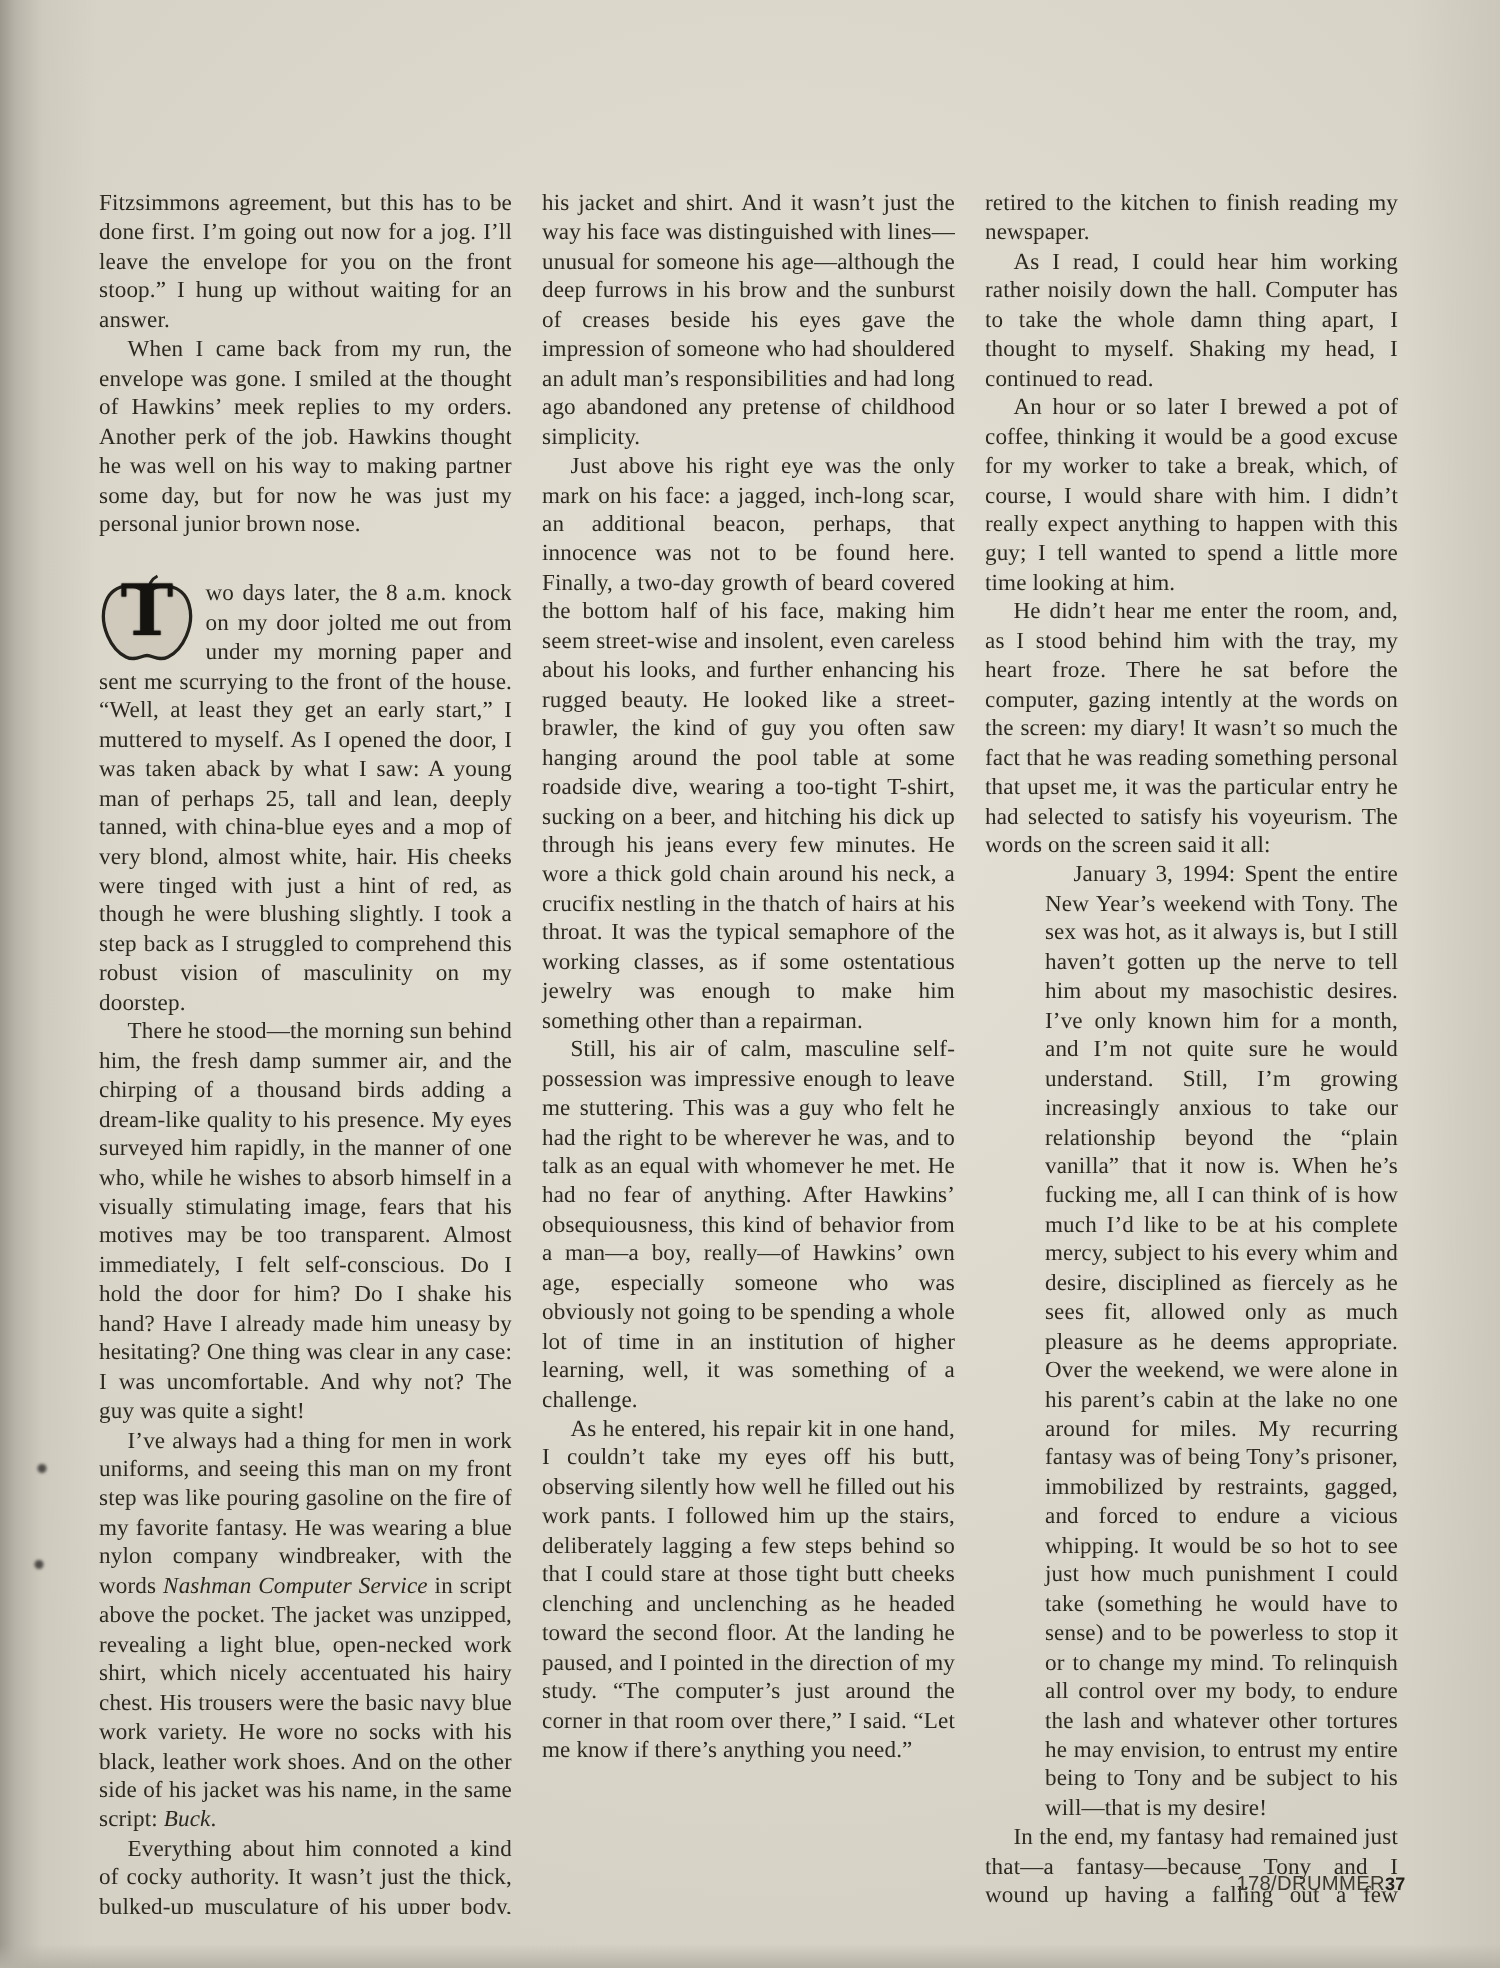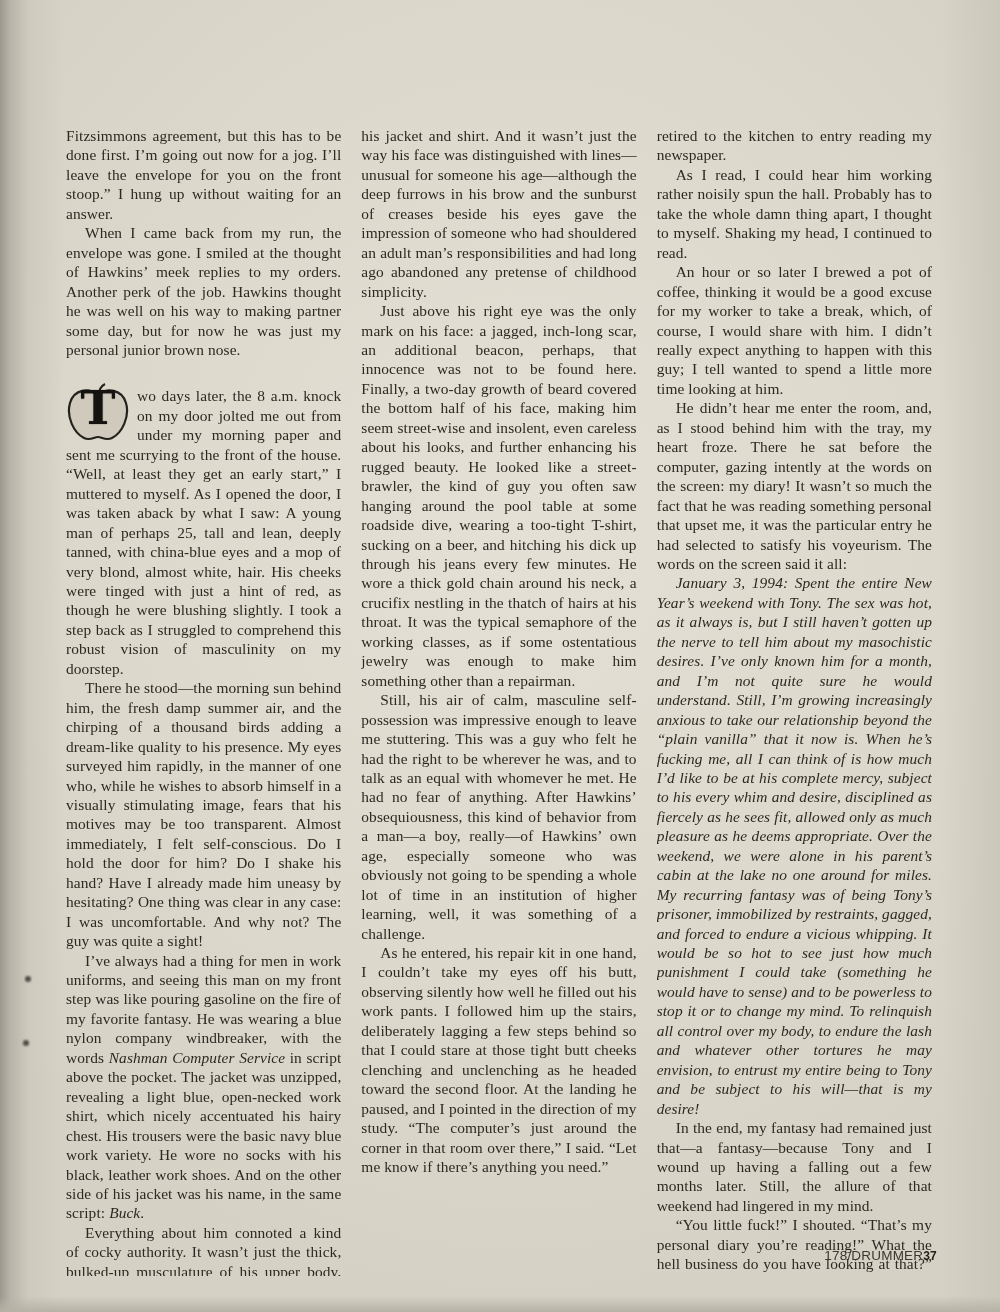--- a/index.html
+++ b/index.html
@@ -37,21 +37,21 @@
   }
   .col{flex:1 1 0;overflow:hidden;}
   .par{
     margin:0;
     font-size:15.4px;line-height:19.45px;
     color:#2b2922;
     text-align:justify;
     letter-spacing:.1px;
   }
   .ind{text-indent:19px;}
-  .italic{font-style:italic;}
+  .italic{margin-left:40px;}
   .par i{font-style:italic;}
   .section-gap{margin-top:27px;}
 
   
   .dropcap{
     float:left;width:64px;height:53px;margin:3px 7px 0 0;position:relative;
   }
   .dropcap svg{position:absolute;left:0;top:-6px;overflow:visible;}
   .dropT{
     position:absolute;left:9px;top:-6px;width:46px;text-align:center;
@@ -97,22 +97,22 @@
     </div>
 
     <div class="col">
       <p class="par">his jacket and shirt. And it wasn’t just the way his face was distinguished with lines—unusual for someone his age—although the deep furrows in his brow and the sunburst of creases beside his eyes gave the impression of someone who had shouldered an adult man’s responsibilities and had long ago abandoned any pretense of childhood simplicity.</p>
       <p class="par ind">Just above his right eye was the only mark on his face: a jagged, inch-long scar, an additional beacon, perhaps, that innocence was not to be found here. Finally, a two-day growth of beard covered the bottom half of his face, making him seem street-wise and insolent, even careless about his looks, and further enhancing his rugged beauty. He looked like a street-brawler, the kind of guy you often saw hanging around the pool table at some roadside dive, wearing a too-tight T-shirt, sucking on a beer, and hitching his dick up through his jeans every few minutes. He wore a thick gold chain around his neck, a crucifix nestling in the thatch of hairs at his throat. It was the typical semaphore of the working classes, as if some ostentatious jewelry was enough to make him something other than a repairman.</p>
       <p class="par ind">Still, his air of calm, masculine self-possession was impressive enough to leave me stuttering. This was a guy who felt he had the right to be wherever he was, and to talk as an equal with whomever he met. He had no fear of anything. After Hawkins’ obsequiousness, this kind of behavior from a man—a boy, really—of Hawkins’ own age, especially someone who was obviously not going to be spending a whole lot of time in an institution of higher learning, well, it was something of a challenge.</p>
       <p class="par ind">As he entered, his repair kit in one hand, I couldn’t take my eyes off his butt, observing silently how well he filled out his work pants. I followed him up the stairs, deliberately lagging a few steps behind so that I could stare at those tight butt cheeks clenching and unclenching as he headed toward the second floor. At the landing he paused, and I pointed in the direction of my study. “The computer’s just around the corner in that room over there,” I said. “Let me know if there’s anything you need.”</p>
     </div>
 
     <div class="col">
-      <p class="par">retired to the kitchen to entry reading my newspaper.</p>
-      <p class="par ind">As I read, I could hear him working rather noisily spun the hall. Probably has to take the whole damn thing apart, I thought to myself. Shaking my head, I continued to read.</p>
+      <p class="par">retired to the kitchen to finish reading my newspaper.</p>
+      <p class="par ind">As I read, I could hear him working rather noisily down the hall. Computer has to take the whole damn thing apart, I thought to myself. Shaking my head, I continued to read.</p>
       <p class="par ind">An hour or so later I brewed a pot of coffee, thinking it would be a good excuse for my worker to take a break, which, of course, I would share with him. I didn’t really expect anything to happen with this guy; I tell wanted to spend a little more time looking at him.</p>
       <p class="par ind">He didn’t hear me enter the room, and, as I stood behind him with the tray, my heart froze. There he sat before the computer, gazing intently at the words on the screen: my diary! It wasn’t so much the fact that he was reading something personal that upset me, it was the particular entry he had selected to satisfy his voyeurism. The words on the screen said it all:</p>
       <p class="par ind italic">January 3, 1994:  Spent the entire New Year’s weekend with Tony. The sex was hot, as it always is, but I still haven’t gotten up the nerve to tell him about my masochistic desires. I’ve only known him for a month, and I’m not quite sure he would understand. Still, I’m growing increasingly anxious to take our relationship beyond the “plain vanilla” that it now is. When he’s fucking me, all I can think of is how much I’d like to be at his complete mercy, subject to his every whim and desire, disciplined as fiercely as he sees fit, allowed only as much pleasure as he deems appropriate. Over the weekend, we were alone in his parent’s cabin at the lake no one around for miles. My recurring fantasy was of being Tony’s prisoner, immobilized by restraints, gagged, and forced to endure a vicious whipping. It would be so hot to see just how much punishment I could take (something he would have to sense) and to be powerless to stop it or to change my mind. To relinquish all control over my body, to endure the lash and whatever other tortures he may envision, to entrust my entire being to Tony and be subject to his will—that is my desire!</p>
       <p class="par ind">In the end, my fantasy had remained just that—a fantasy—because Tony and I wound up having a falling out a few months later. Still, the allure of that weekend had lingered in my mind.</p>
       <p class="par ind">“You little fuck!” I shouted. “That’s my personal diary you’re reading!” What the hell business do you have looking at that?” Acting on some animal impulse, I backhanded him as hard as I could, sending him flying into one corner of</p>
     </div>
 
   </div>
 
   <div class="footer">

